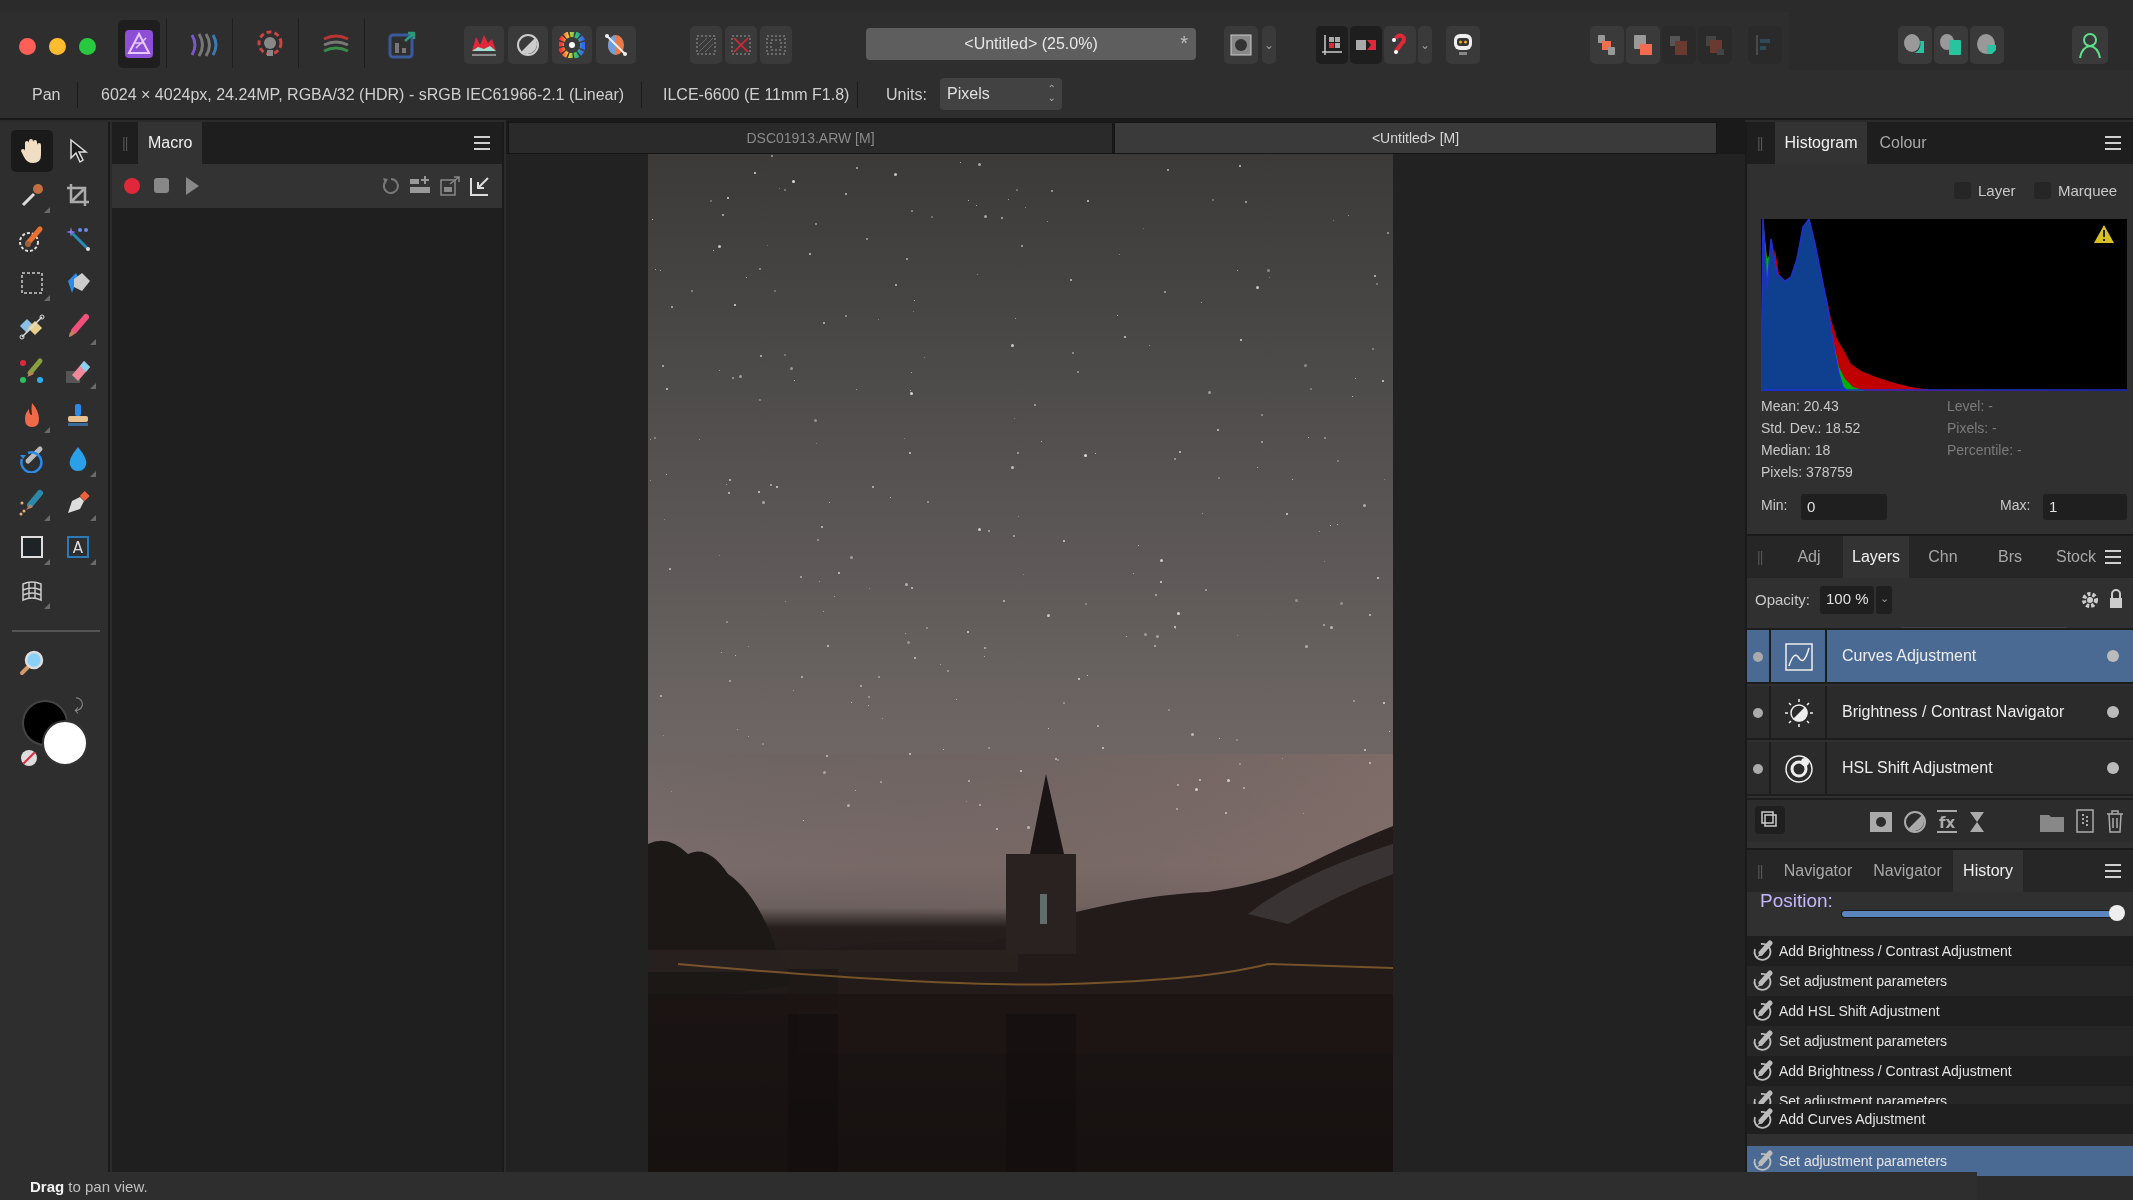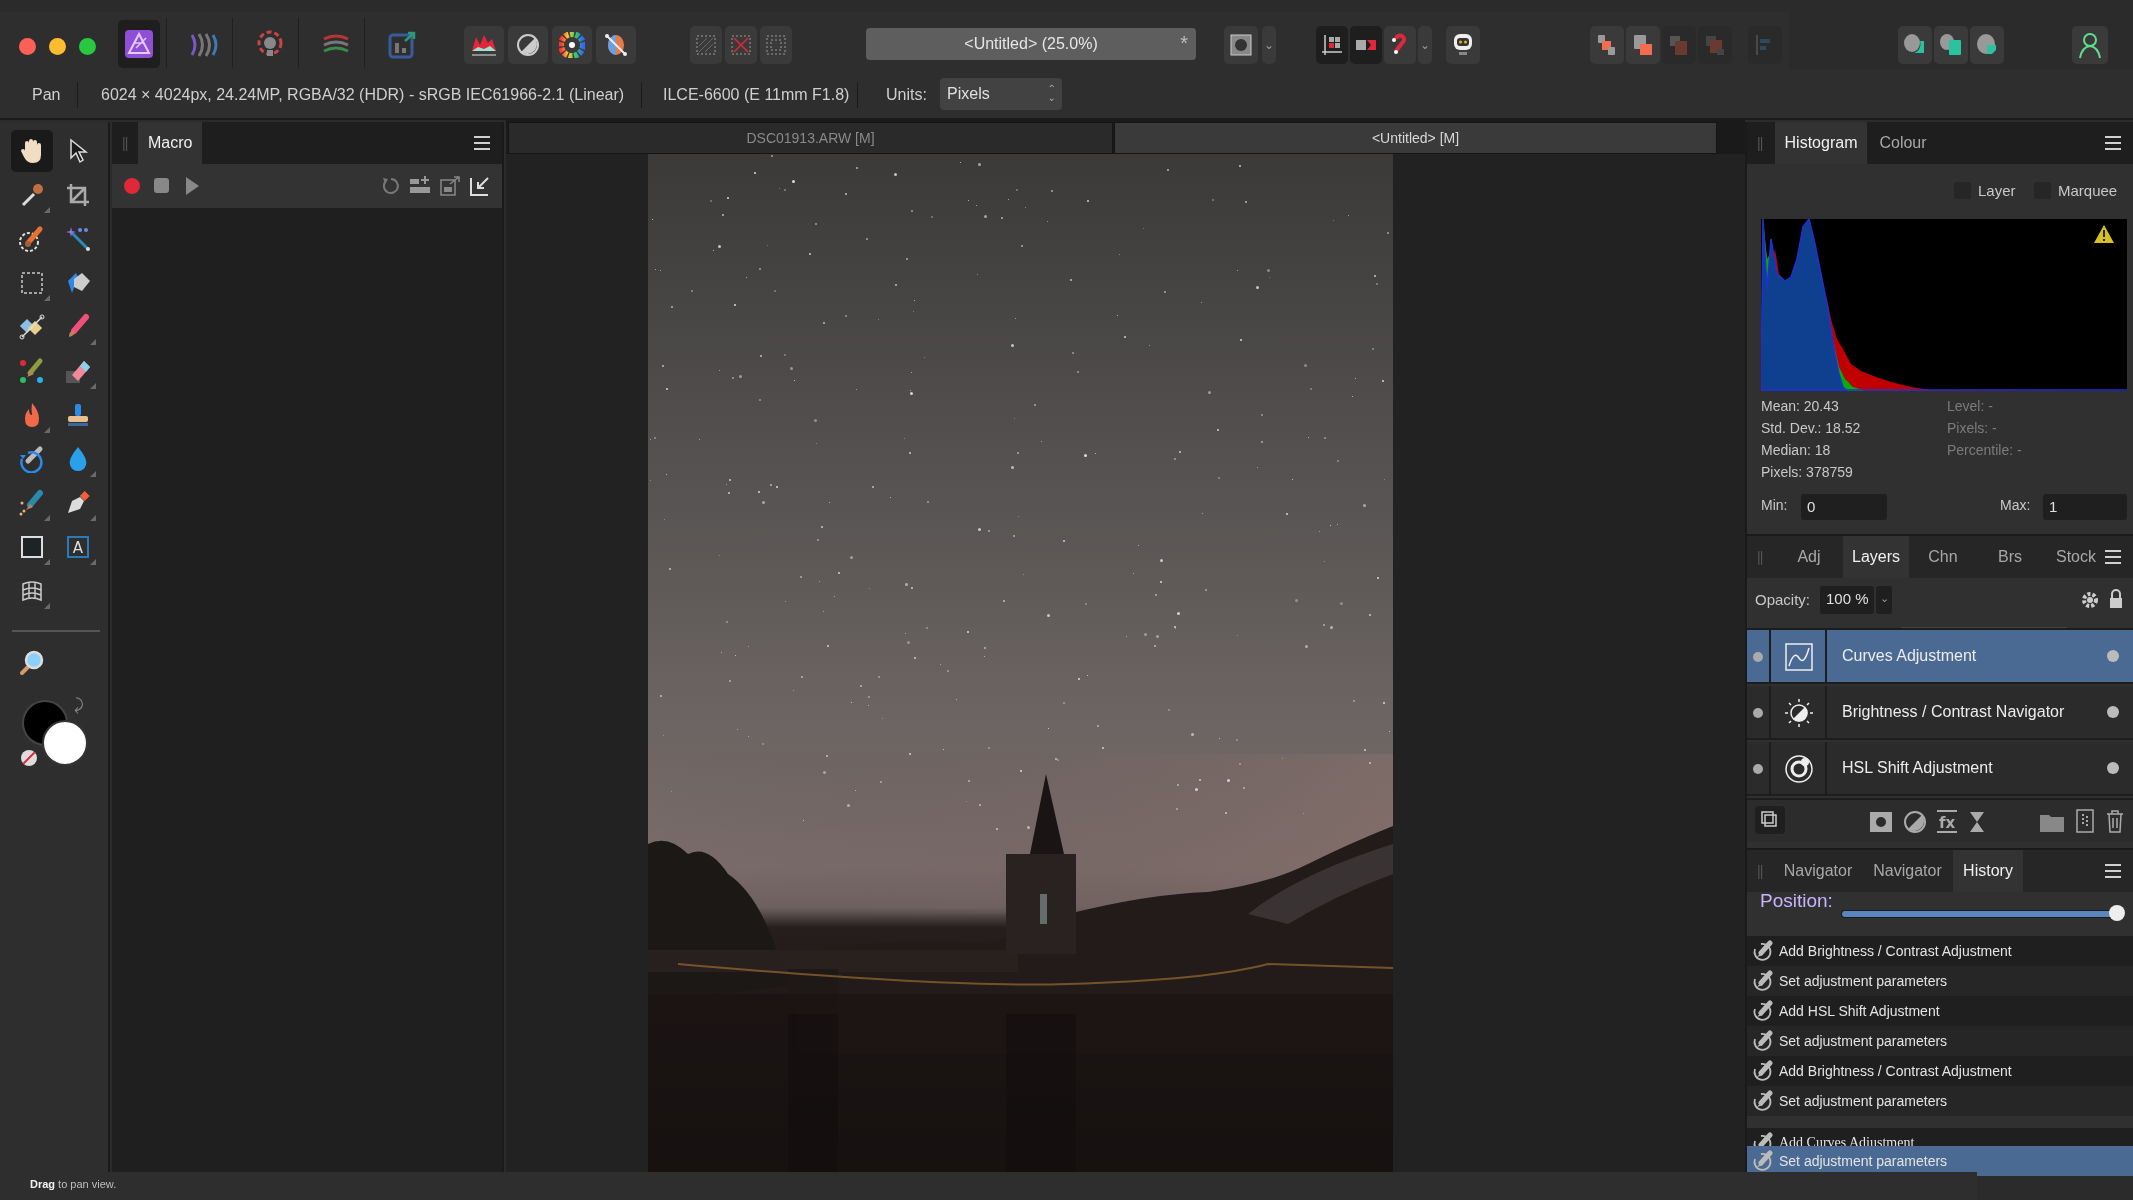--- a/index.html
+++ b/index.html
@@ -63,21 +63,21 @@
   .layer-row .name { position: absolute; left: 95px; top: 17px; font-size: 16px; color: #ececec; }
   .layer-row .dot { position: absolute; right: 14px; top: 20px; width: 12px; height: 12px; border-radius: 50%; background: #bbb; }
 
   .hist-row { position: absolute; left: 0; right: 0; height: 30px; font-size: 14px; color: #e4e4e4; padding: 7px 0 0 32px; }
   .hist-row.odd { background: #1f1f1f; }
   .hist-row.even { background: #262626; }
   .hist-row.selected { background: #4b6a93; }
   .hist-icon { position: absolute; left: 5px; top: 4px; }
 
   
-  #status { position: absolute; left: 0; top: 1172px; width: 1977px; height: 28px; background: #2e2e2e; font-size: 11px; color: #bfbfbf; padding: 6px 0 0 30px; }
+  #status { position: absolute; left: 0; top: 1172px; width: 1977px; height: 28px; background: #2e2e2e; font-size: 15px; color: #bfbfbf; padding: 6px 0 0 30px; }
   #status b { color: #f2f2f2; }
 </style>
 </head>
 <body>
 
 <div id="toolbar">
   <div class="traffic" style="left:19px;background:#fe5f57"></div>
   <div class="traffic" style="left:49px;background:#febc2e"></div>
   <div class="traffic" style="left:79px;background:#28c840"></div>
 
@@ -1014,21 +1014,21 @@
         <div class="hist-row odd" style="top: 120px;"><span class="hist-icon"><svg width="22" height="22" viewBox="0 0 22 22">
               <path d="M9 13 L18 3" stroke="#bbb" stroke-width="5" stroke-linecap="round"></path>
               <path d="M5 17 L9 12 L11 15 Z" fill="#bbb"></path>
               <path d="M3 9 A8 8 0 1 0 9 4" fill="none" stroke="#bbb" stroke-width="1.8"></path>
             </svg></span><span>Add Brightness / Contrast Adjustment</span></div>
         <div class="hist-row even" style="top: 150px;"><span class="hist-icon"><svg width="22" height="22" viewBox="0 0 22 22">
               <path d="M9 13 L18 3" stroke="#bbb" stroke-width="5" stroke-linecap="round"></path>
               <path d="M5 17 L9 12 L11 15 Z" fill="#bbb"></path>
               <path d="M3 9 A8 8 0 1 0 9 4" fill="none" stroke="#bbb" stroke-width="1.8"></path>
             </svg></span><span>Set adjustment parameters</span></div>
-        <div class="hist-row odd" style="top: 192px; font-family: Liberation Serif, serif;"><span class="hist-icon"><svg width="22" height="22" viewBox="0 0 22 22">
+        <div class="hist-row odd" style="top: 168px;"><span class="hist-icon"><svg width="22" height="22" viewBox="0 0 22 22">
               <path d="M9 13 L18 3" stroke="#bbb" stroke-width="5" stroke-linecap="round"></path>
               <path d="M5 17 L9 12 L11 15 Z" fill="#bbb"></path>
               <path d="M3 9 A8 8 0 1 0 9 4" fill="none" stroke="#bbb" stroke-width="1.8"></path>
             </svg></span><span>Add Curves Adjustment</span></div>
         <div class="hist-row selected" style="top: 210px;"><span class="hist-icon"><svg width="22" height="22" viewBox="0 0 22 22">
               <path d="M9 13 L18 3" stroke="#bbb" stroke-width="5" stroke-linecap="round"></path>
               <path d="M5 17 L9 12 L11 15 Z" fill="#bbb"></path>
               <path d="M3 9 A8 8 0 1 0 9 4" fill="none" stroke="#bbb" stroke-width="1.8"></path>
             </svg></span><span>Set adjustment parameters</span></div>
       </div>

